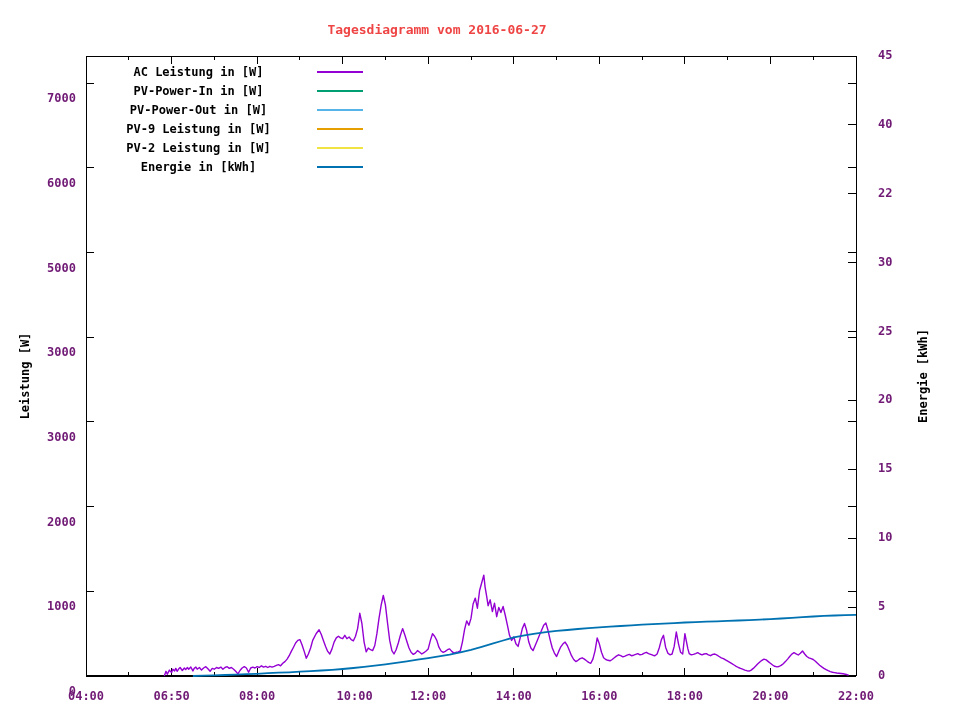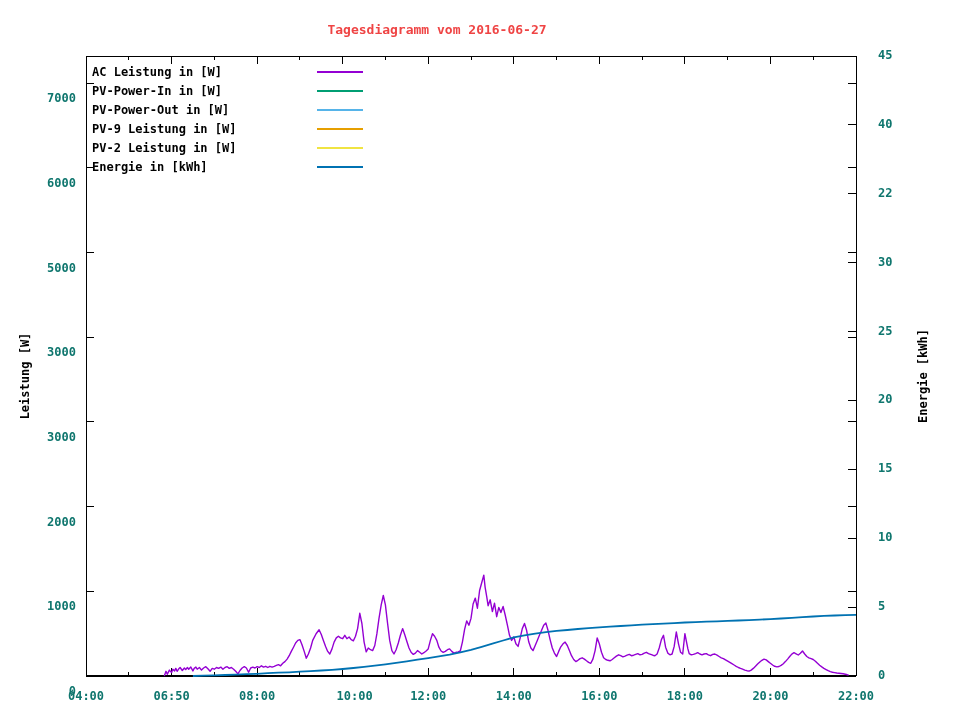--- a/index.html
+++ b/index.html
@@ -1,30 +1,30 @@
 <!DOCTYPE html>
 <html><head>
 <meta charset="utf-8">
 <style>
   html,body{margin:0;padding:0;background:#ffffff;}
   #stage{position:relative;width:960px;height:720px;background:#ffffff;overflow:hidden;
          font-family:"DejaVu Sans Mono","Liberation Mono",monospace;}
   .chart-title{position:absolute;top:22px;left:437px;transform:translateX(-50%);
                font:bold 13px "DejaVu Sans Mono",monospace;color:#ef4444;white-space:nowrap;}
   svg{position:absolute;left:0;top:0;}
-  .tick-label{position:absolute;font:bold 12px "DejaVu Sans Mono",monospace;color:#0f766e;white-space:nowrap;}
+  .tick-label{position:absolute;font:bold 12px "DejaVu Sans Mono",monospace;color:#701a75;white-space:nowrap;}
   .ylab-left{left:16px;width:60px;text-align:right;margin-top:16px;}
   .ylab-right{left:878px;width:60px;text-align:left;}
   .xlab{width:60px;text-align:center;}
   .vlabel{position:absolute;width:120px;height:16px;text-align:center;
           font:bold 12px "DejaVu Sans Mono",monospace;color:#000;
           transform:rotate(-90deg);transform-origin:center;white-space:nowrap;}
   #legend{position:absolute;left:92px;top:62px;}
   .legend-row{display:flex;align-items:center;height:19px;}
-  .legend-label{display:inline-block;width:213px;text-align:left;
+  .legend-label{display:inline-block;width:213px;text-align:center;
                 font:bold 12px "DejaVu Sans Mono",monospace;color:#000;white-space:nowrap;}
   .legend-line{display:inline-block;width:46px;height:2px;margin-left:12px;background:#000;}
 </style>
 </head>
 <body>
 
 <div id="stage">
   <div class="chart-title">Tagesdiagramm vom 2016-06-27</div>
 
   <svg id="plot" width="960" height="720">

